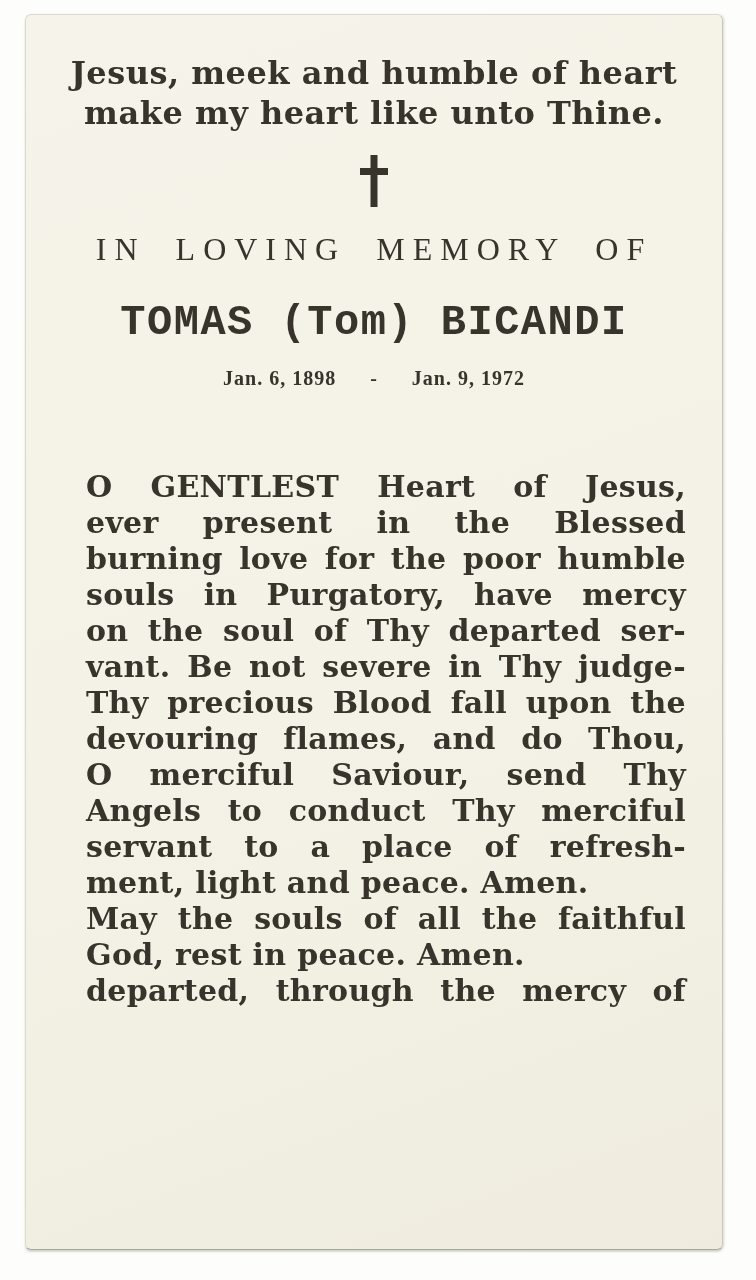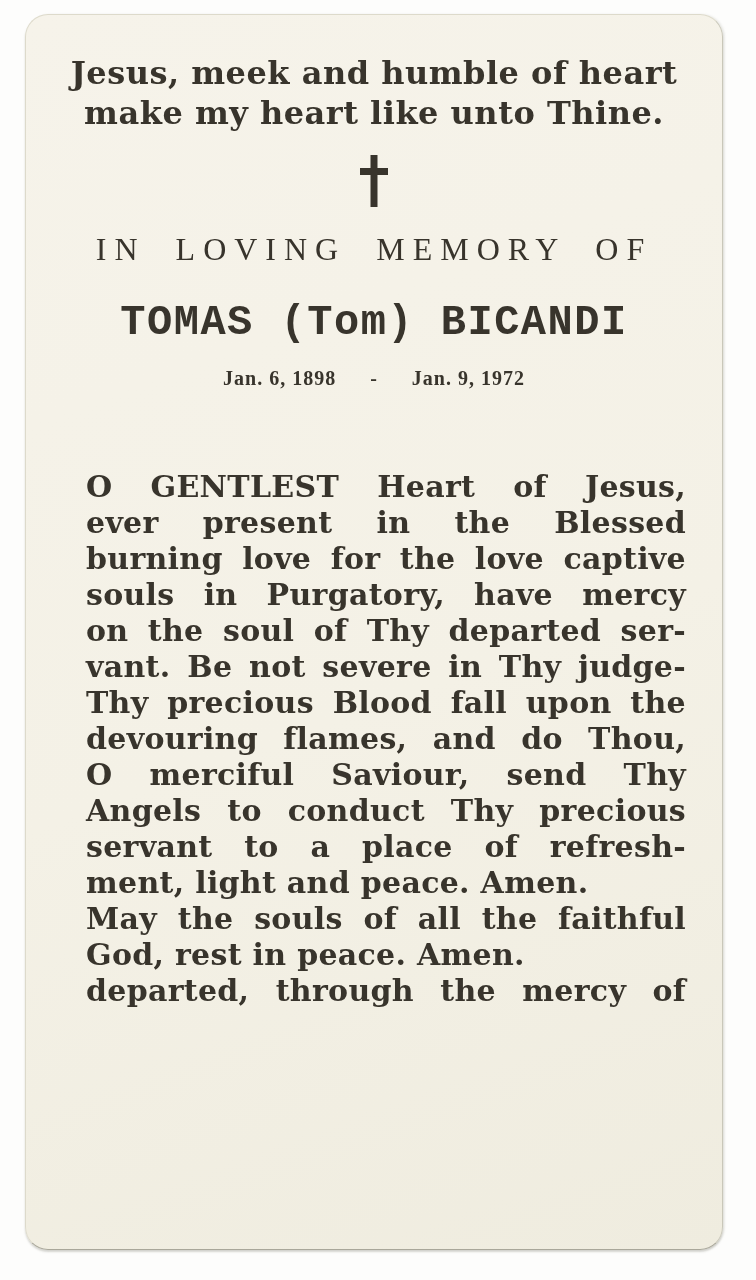--- a/index.html
+++ b/index.html
@@ -19,21 +19,21 @@
     width: 756px; height: 1280px;
   }
   .card {
     position: absolute;
     left: 25px; top: 14px;
     width: 698px; height: 1236px;
     background: linear-gradient(160deg, #f6f3ea 0%, var(--card-bg) 55%, #efecdf 100%);
     border: 1px solid #dddacb;
     border-bottom-color: #a9a79a;
     border-right-color: #c9c7b9;
-    border-radius: 23px;
+    border-radius: 6px;
     box-shadow: 0 2px 2px rgba(140,140,128,0.35), 2px 0 2px rgba(160,160,148,0.18);
     color: var(--ink);
   }
   .quote {
     position: absolute;
     top: 38px; left: 30px; right: 30px;
     text-align: center;
     font-size: 32px;
     font-weight: bold;
     line-height: 40px;
@@ -132,28 +132,28 @@
     <div class="life-dates">
       <span>Jan. 6, 1898</span>
       <span>-</span>
       <span>Jan. 9, 1972</span>
     </div>
 
     <div class="prayer">
 
     <div class="prayer-line">O GENTLEST Heart of Jesus,</div>
         <div class="prayer-line">ever present in the Blessed</div>
-        <div class="prayer-line">burning love for the love captive</div>
+        <div class="prayer-line">burning love for the poor humble</div>
         <div class="prayer-line">souls in Purgatory, have mercy</div>
         <div class="prayer-line">on the soul of Thy departed ser-</div>
         <div class="prayer-line">vant. Be not severe in Thy judge-</div>
         <div class="prayer-line">Thy precious Blood fall upon the</div>
         <div class="prayer-line">devouring flames, and do Thou,</div>
         <div class="prayer-line">O merciful Saviour, send Thy</div>
-        <div class="prayer-line">Angels to conduct Thy precious</div>
+        <div class="prayer-line">Angels to conduct Thy merciful</div>
         <div class="prayer-line">servant to a place of refresh-</div>
         <div class="prayer-line short">ment, light and peace. Amen.</div>
         <div class="prayer-line">May the souls of all the faithful</div>
         <div class="prayer-line short">God, rest in peace. Amen.</div>
         <div class="prayer-line">departed, through the mercy of</div>
       </div>
 
   </div>
 </div>
 

